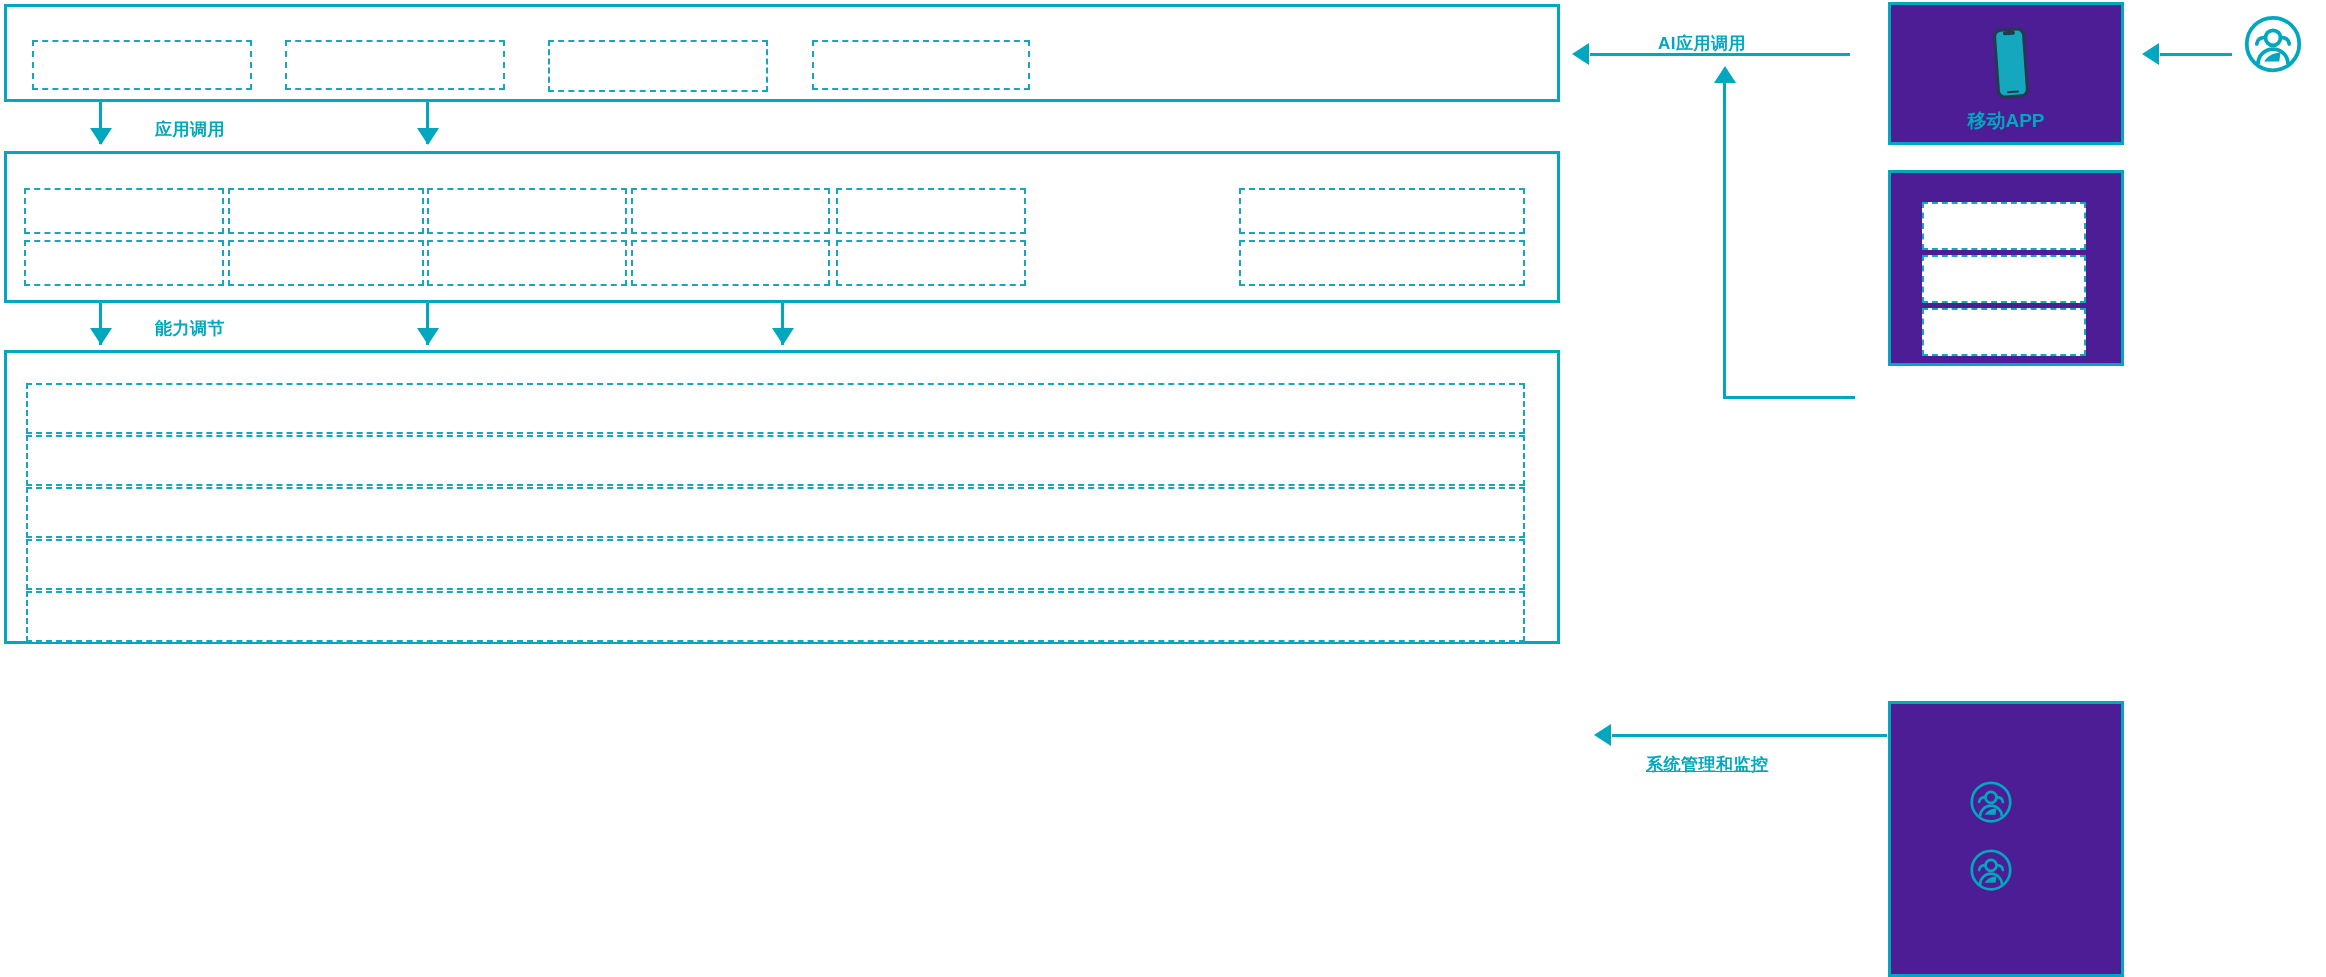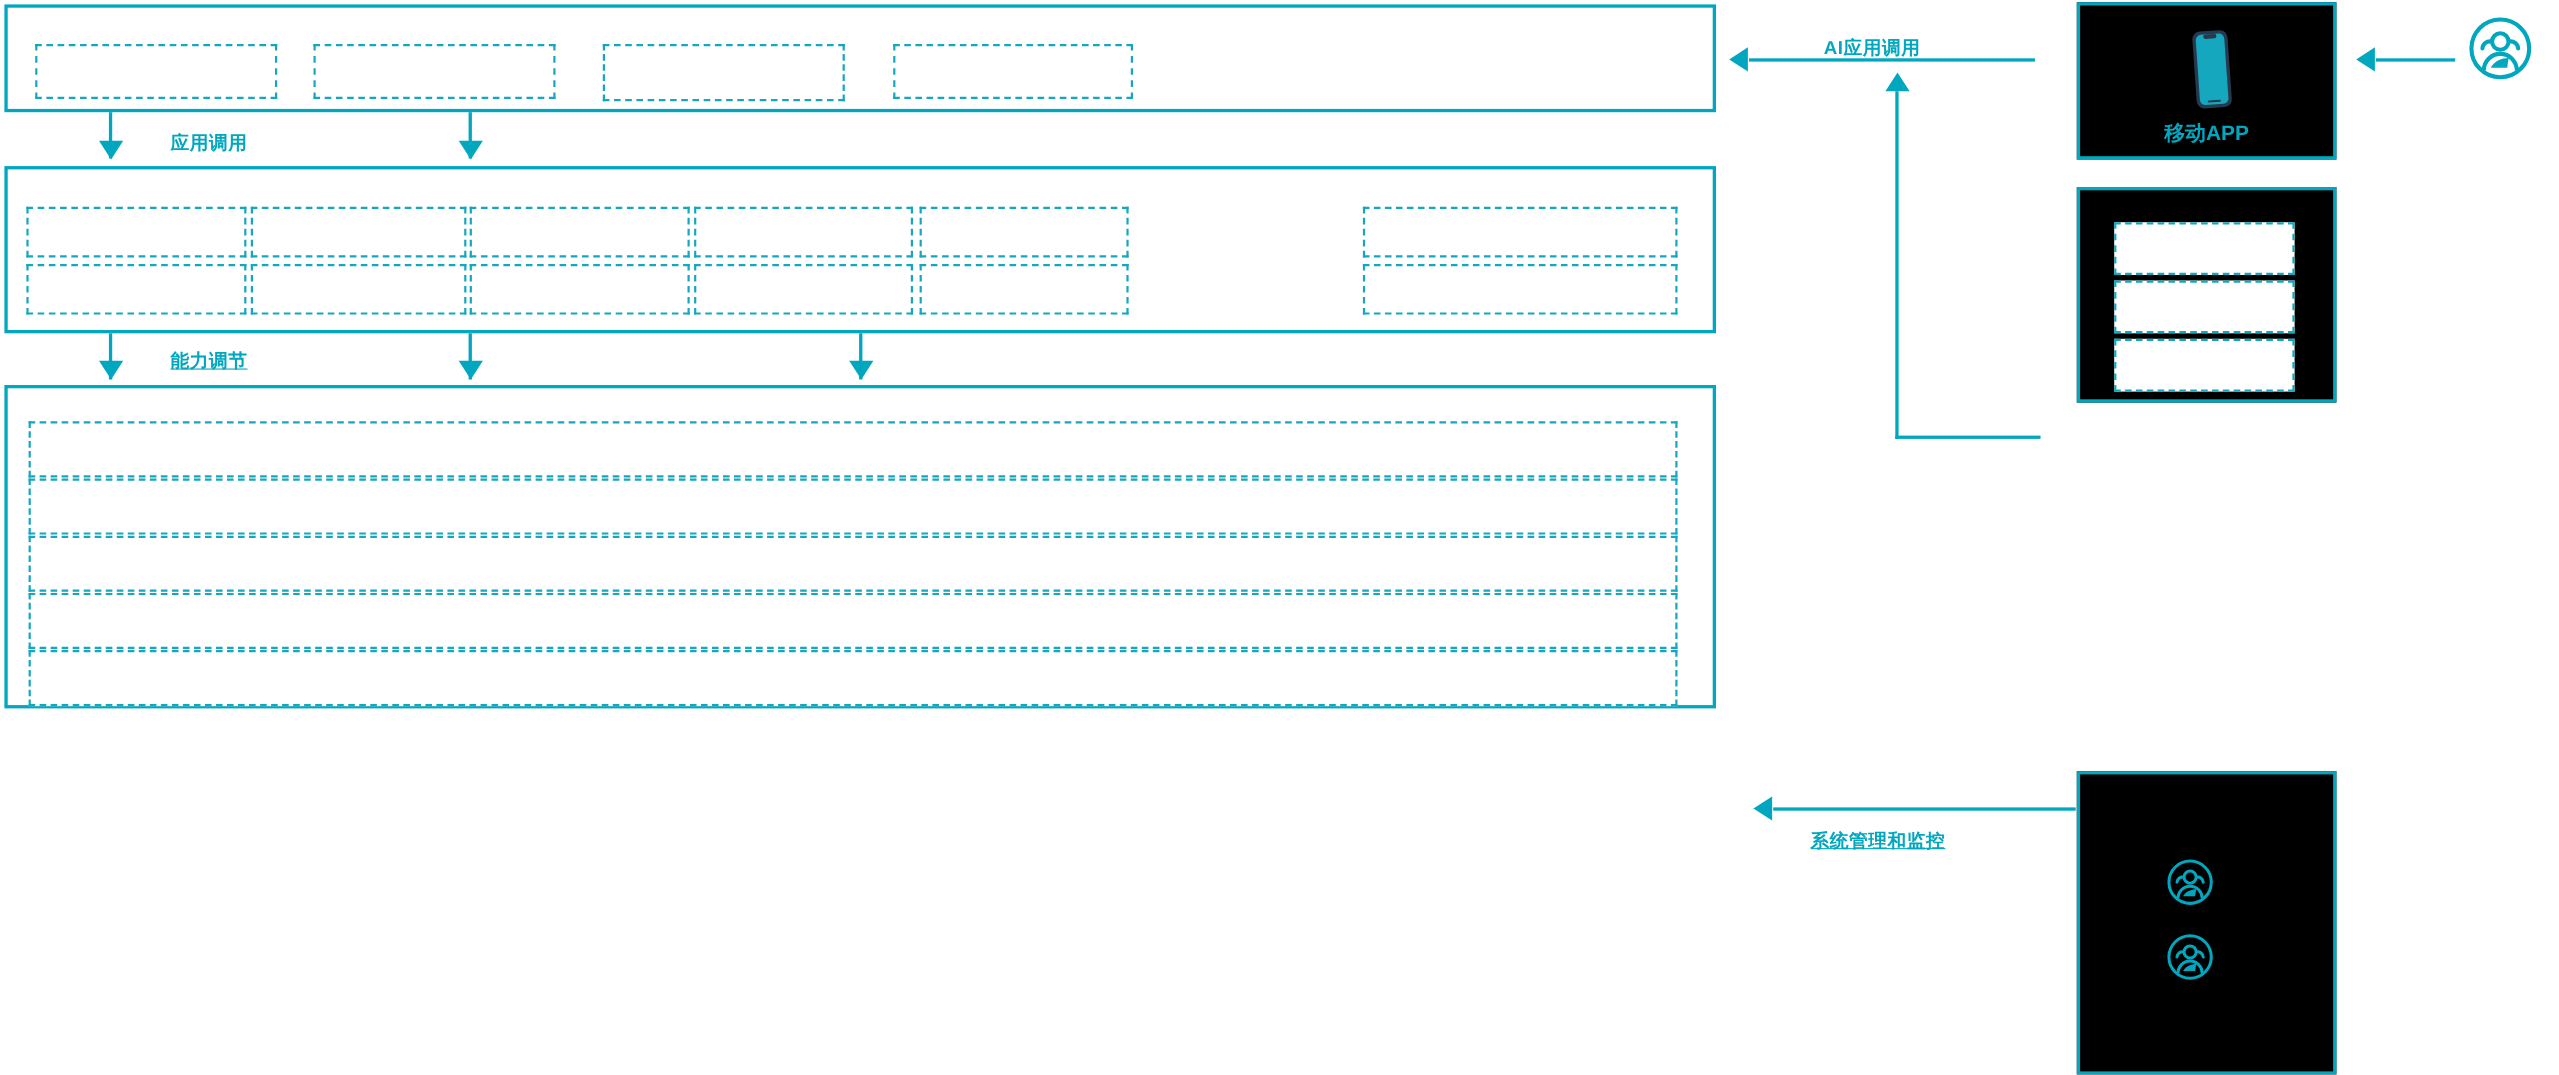--- a/index.html
+++ b/index.html
@@ -28,21 +28,21 @@
   .slot {
     position: absolute;
     box-sizing: border-box;
     border: 2px dashed #15A7BD;
     background: #ffffff;
   }
   .panel {
     position: absolute;
     box-sizing: border-box;
     border: 3px solid #00A7BE;
-    background: #000000;
+    background: #4c1d95;
   }
   .edge-label {
     position: absolute;
     color: #00A7BE;
     font-size: 17px;
     font-weight: bold;
     white-space: nowrap;
     letter-spacing: 0.5px;
   }
   .panel-caption {
@@ -159,21 +159,21 @@
     <span></span>
   </div>
   <div class="slot" style="left:1239px; top:240px; width:286px; height:46px;"></div>
 
   <div class="line-v" style="left:99px; top:303px; height:42px;"></div>
   <div class="arrow-down" style="left:90px; top:328px;"></div>
   <div class="line-v" style="left:426px; top:303px; height:42px;"></div>
   <div class="arrow-down" style="left:417px; top:328px;"></div>
   <div class="line-v" style="left:781px; top:303px; height:42px;"></div>
   <div class="arrow-down" style="left:772px; top:328px;"></div>
-  <div class="edge-label" style="left:155px; top:317px;text-decoration:underline;">能力调节</div>
+  <div class="edge-label" style="left:155px; top:317px;">能力调节</div>
 
   <div class="layer" style="left:4px; top:350px; width:1556px; height:294px;">
   </div>
   <div class="slot" style="left:26px; top:383px; width:1499px; height:51px;">
     <span></span>
   </div>
   <div class="slot" style="left:26px; top:435px; width:1499px; height:51px;">
     <span></span>
   </div>
   <div class="slot" style="left:26px; top:487px; width:1499px; height:51px;">

